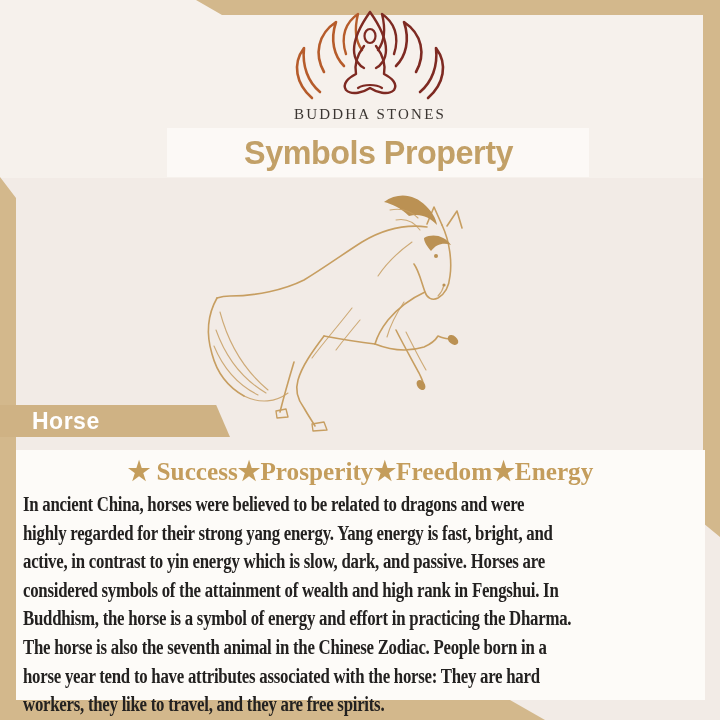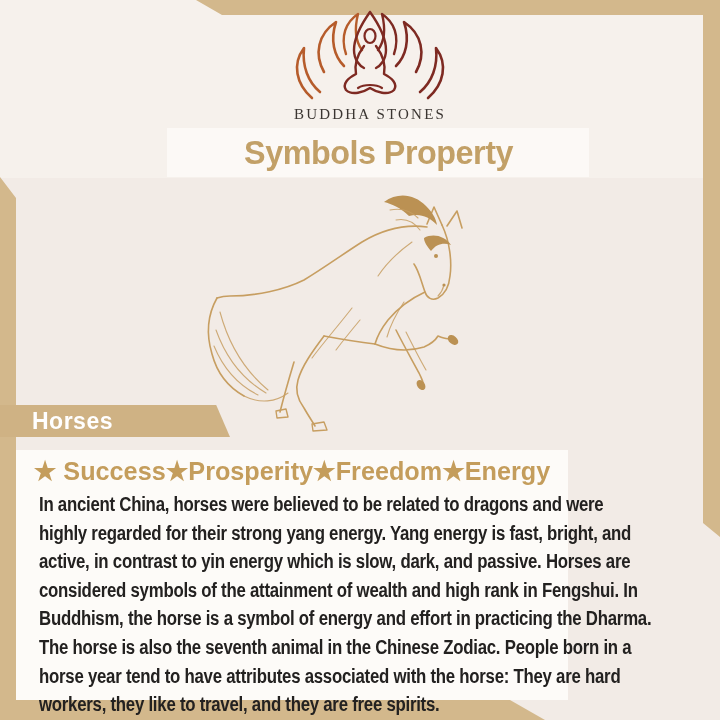--- a/index.html
+++ b/index.html
@@ -21,25 +21,25 @@
     letter-spacing:2.2px;color:var(--brand-ink);white-space:nowrap;}
   .banner{position:absolute;left:167px;top:128px;width:422px;height:49px;z-index:3;
     background:var(--banner-white);display:flex;align-items:center;justify-content:center;}
   .banner-title{font-size:34px;font-weight:bold;color:var(--title-gold);
     transform:scaleX(.95);white-space:nowrap;letter-spacing:-.5px;}
   .horse-art{position:absolute;left:200px;top:180px;z-index:2;}
   .band{position:absolute;left:0;top:405px;width:230px;height:32px;z-index:4;
     background:var(--band-tan);clip-path:polygon(0 0,94% 0,100% 100%,0 100%);
     display:flex;align-items:center;}
   .band-label{margin-left:32px;color:var(--label-white);font-weight:bold;font-size:23px;letter-spacing:.5px;}
-  .content-box{position:absolute;left:16px;top:450px;width:552px;height:250px;z-index:3;
-    background:var(--white-box);}
+  .content-box{position:absolute;left:16px;top:450px;width:689px;height:250px;z-index:3;
+    background:var(--white-box);font-family:Liberation Serif, serif;}
   .traits-line{margin-top:6px;text-align:center;font-size:26px;font-weight:bold;
     color:var(--star-gold);transform:scaleX(.97);white-space:nowrap;letter-spacing:0;}
-  .paragraph{margin-top:3px;padding-left:23px;}
+  .paragraph{margin-top:3px;padding-left:7px;}
   .para-line{font-size:20px;font-weight:bold;color:var(--text-dark);line-height:28.6px;
     letter-spacing:-.3px;white-space:nowrap;transform:scaleX(.84);transform-origin:left center;}
   .horse-stroke{fill:none;stroke:var(--horse-line);stroke-width:1.6;stroke-linecap:round;stroke-linejoin:round;}
   .horse-thin{fill:none;stroke:var(--horse-line);stroke-width:1.1;stroke-linecap:round;opacity:.85;}
   .horse-dark{fill:var(--horse-fill);stroke:none;}
   .horse-hoof{fill:var(--white-box);stroke:var(--horse-line);stroke-width:1.4;stroke-linejoin:round;fill-opacity:0;}
   .lotus-petal{fill:none;stroke-linecap:round;stroke-linejoin:round;}
   .ribbon-fill{fill:var(--tan);}
 </style>
 </head>
@@ -108,21 +108,21 @@
 
     <path class="horse-stroke" d="M175,164 C158,162 140,159 124,156"></path>
     <path class="horse-thin" d="M152,128 C138,146 124,162 112,178 M160,140 C150,152 142,162 136,170"></path>
     <path class="horse-stroke" d="M124,156 C112,172 102,186 98,200 C95,210 98,220 104,228 C108,235 112,241 115,246"></path>
     <path class="horse-hoof" d="M112,244 L124,242 L127,250 L113,251 Z"></path>
     <path class="horse-stroke" d="M94,182 C88,202 83,220 80,232"></path>
     <path class="horse-hoof" d="M76,231 L86,229 L88,237 L77,238 Z"></path>
   </svg>
 
   <div class="band">
-    <span class="band-label">Horses</span>
+    <span class="band-label">Horse</span>
   </div>
 
   <div class="content-box">
     <div class="traits-line">★ Success★Prosperity★Freedom★Energy</div>
     <div class="paragraph">
         <div class="para-line">In ancient China, horses were believed to be related to dragons and were</div>
         <div class="para-line">highly regarded for their strong yang energy. Yang energy is fast, bright, and</div>
         <div class="para-line">active, in contrast to yin energy which is slow, dark, and passive. Horses are</div>
         <div class="para-line">considered symbols of the attainment of wealth and high rank in Fengshui. In</div>
         <div class="para-line">Buddhism, the horse is a symbol of energy and effort in practicing the Dharma.</div>

